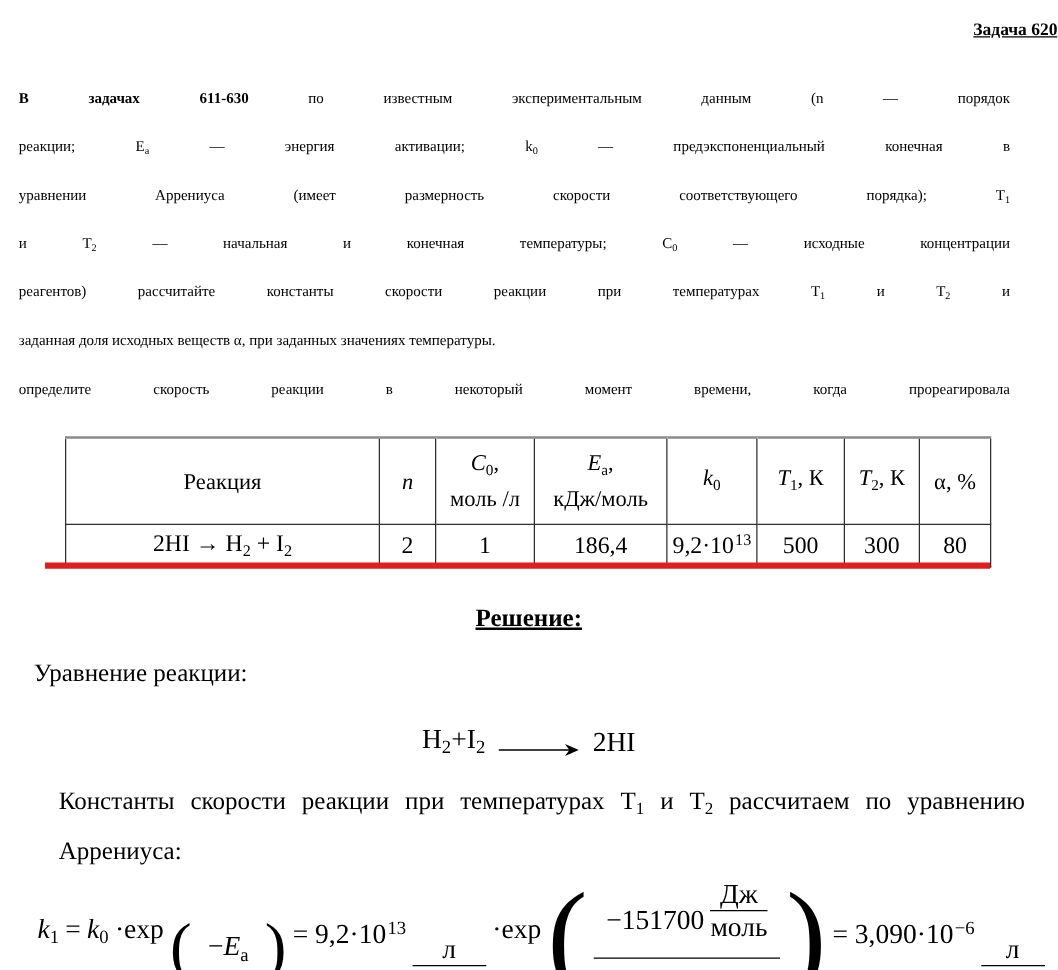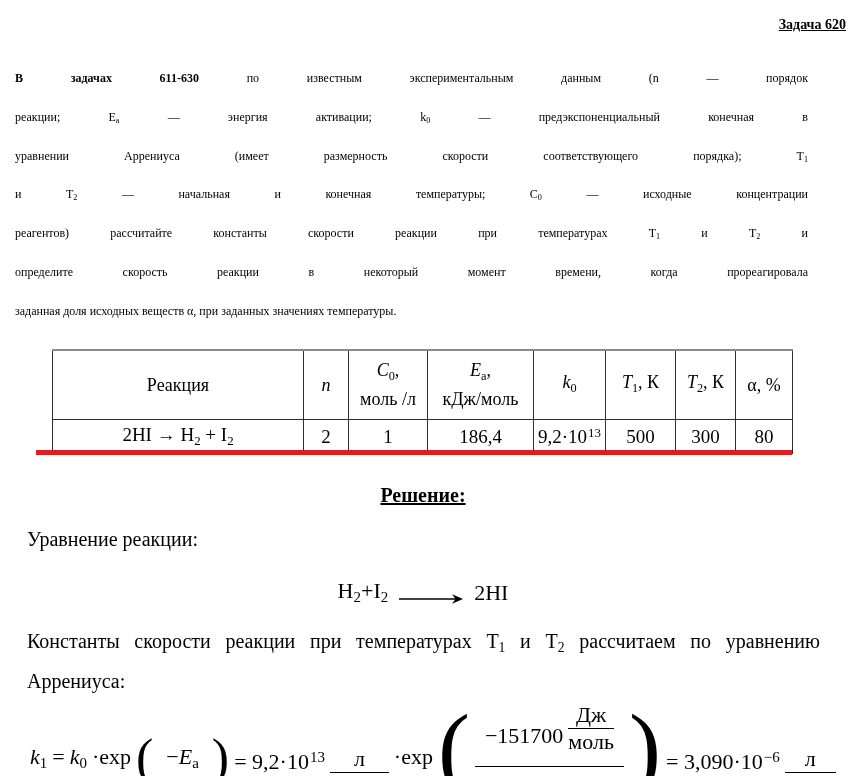--- a/index.html
+++ b/index.html
@@ -36,27 +36,27 @@
   .solution-heading{position:absolute;top:484px;left:0;width:100%;text-align:center;
     font-size:20px;font-weight:bold;}
   .solution-heading .u{text-decoration:underline;}
   .equation-label{position:absolute;top:528px;left:27px;font-size:20px;}
 
   .reaction-eq{position:absolute;top:578px;left:0;width:100%;display:flex;
     justify-content:center;align-items:flex-end;font-size:22px;gap:10px;}
   .arrow{display:inline-flex;align-items:center;}
 
   .arrhenius{position:absolute;top:630px;left:27px;width:793px;font-size:20px;}
-  .arrhenius .line{height:39.5px;text-align:justify;text-align-last:justify;}
+  .arrhenius .line{height:39.5px;text-align:justify;text-align-last:justify;margin-left:20px;}
   .arrhenius .line.last{text-align-last:left;}
 
   
   .formula{position:absolute;top:698px;left:30px;width:816px;display:flex;
     align-items:flex-start;font-size:22px;gap:5px;}
-  .fx{margin-top:46px;line-height:26px;white-space:nowrap;}
+  .fx{margin-top:26px;line-height:38px;white-space:nowrap;}
   .paren-med{font-size:52px;line-height:1;margin-top:34px;font-weight:300;}
   .paren-big{font-size:96px;line-height:1;margin-top:2px;font-weight:300;}
   .frac{display:inline-block;text-align:center;margin-top:48px;}
   .frac .num{display:block;line-height:26px;border-bottom:1.4px solid #000;}
   .frac .den{display:block;height:42px;}
   .frac.ea{margin-top:46px;}
   .frac.ea .num{padding:0 8px;}
   .frac.u1 .num{padding:0 24px;}
   .frac.u2 .num{padding:0 20px;}
   .bigfrac{display:inline-block;text-align:center;margin-top:8px;}
@@ -73,22 +73,22 @@
 <div class="page-title">
   <span class="u"><span>Задача 620</span></span>
 </div>
 
 <div class="intro">
   <div class="line"><span class="b">В задачах 611-630</span><span> по известным экспериментальным данным (n — порядок</span></div>
   <div class="line"><span>реакции; E</span><span class="sb">a</span><span> — энергия активации; k</span><span class="sb">0</span><span> — предэкспоненциальный конечная в</span></div>
   <div class="line"><span>уравнении Аррениуса (имеет размерность скорости соответствующего порядка); T</span><span class="sb">1</span></div>
   <div class="line"><span>и T</span><span class="sb">2</span><span> — начальная и конечная температуры; C</span><span class="sb">0</span><span> — исходные концентрации</span></div>
   <div class="line"><span>реагентов) рассчитайте константы скорости реакции при температурах T</span><span class="sb">1</span><span> и T</span><span class="sb">2</span><span> и</span></div>
+  <div class="line last"><span>заданная доля исходных веществ α, при заданных значениях температуры.</span></div>
   <div class="line"><span>определите скорость реакции в некоторый момент времени, когда прореагировала</span></div>
-  <div class="line last"><span>заданная доля исходных веществ α, при заданных значениях температуры.</span></div>
 </div>
 
 <table class="data">
   <colgroup>
     <col style="width:251px">
       <col style="width:45px">
       <col style="width:79px">
       <col style="width:106px">
     <col style="width:72px">
       <col style="width:70px">

